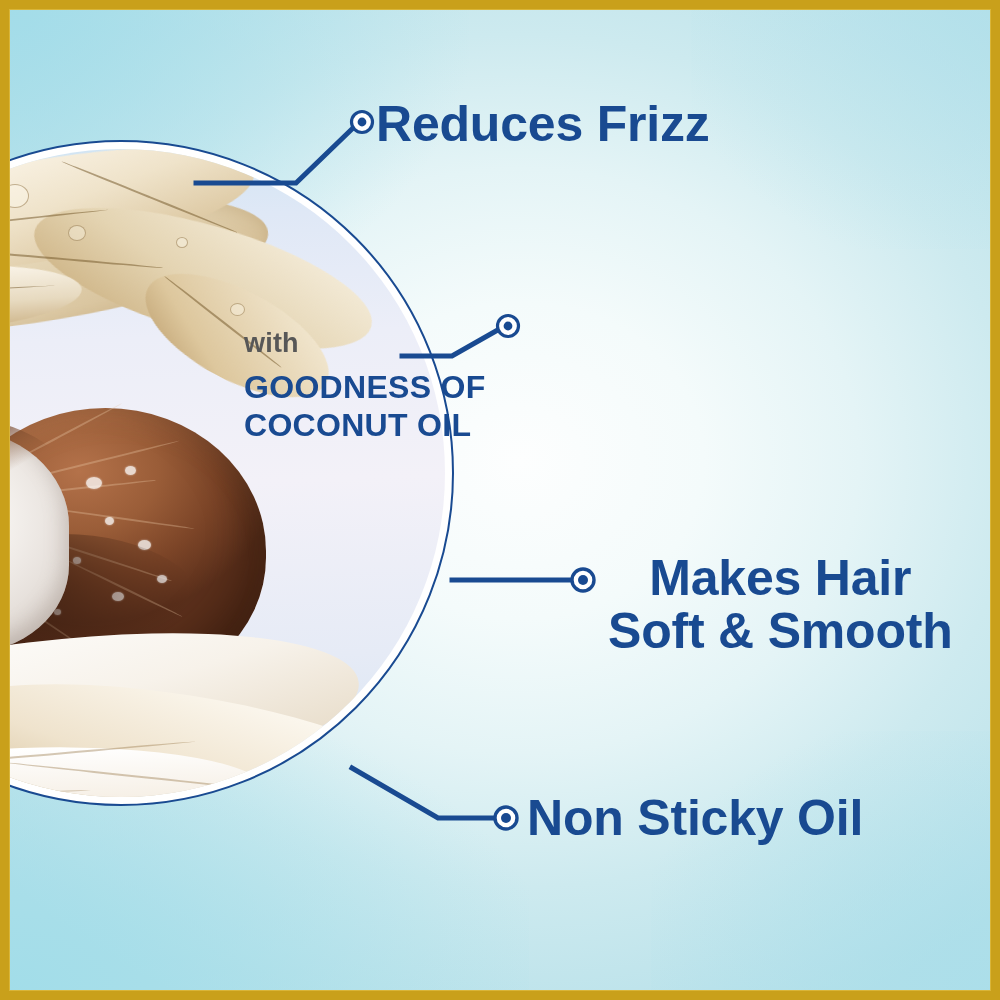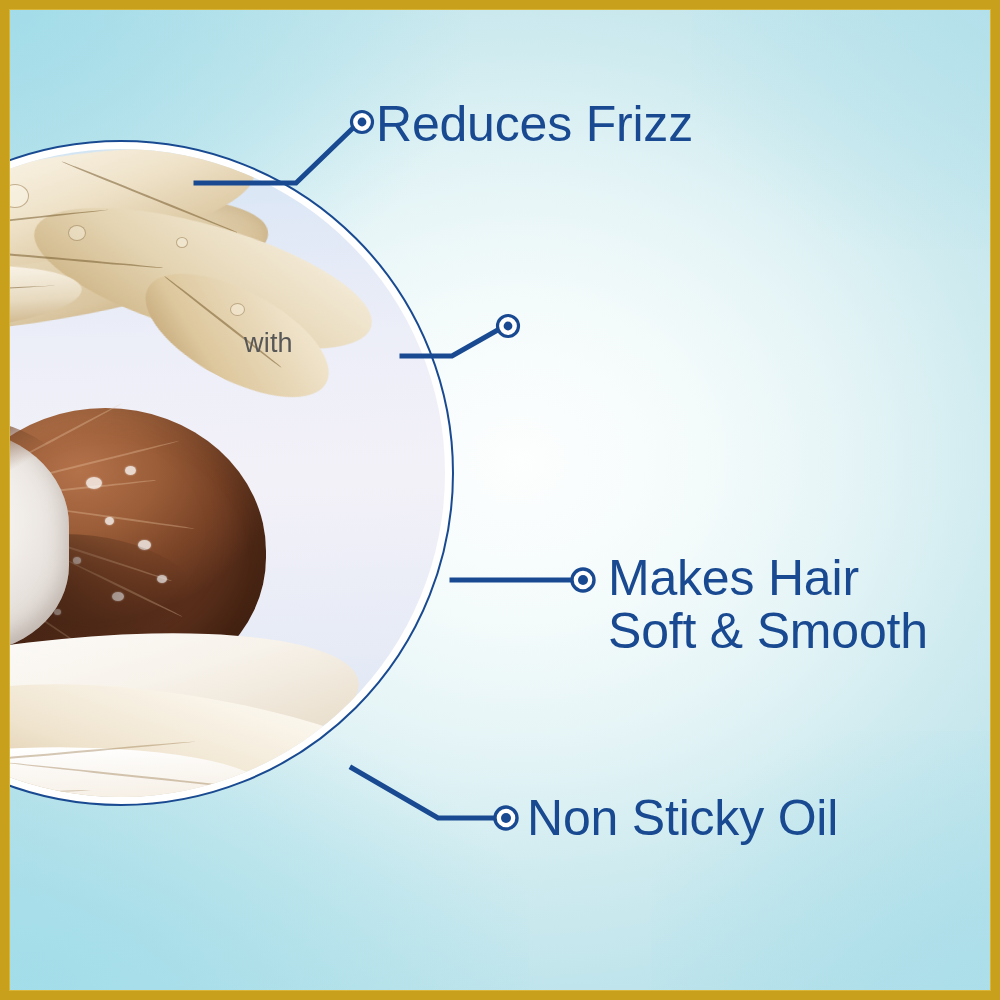--- a/index.html
+++ b/index.html
@@ -273,21 +273,21 @@
   
   .caption {
     position: absolute;
     left: 244px;
     top: 330px;
     z-index: 22;
     line-height: 1;
   }
   .caption-with {
     font-size: 27px;
-    font-weight: 400;
+    font-weight: 700;
     color: #575757;
     letter-spacing: 0.2px;
     margin-bottom: 12px;
   }
   .caption-main {
     font-size: 32px;
     font-weight: 700;
     color: #194a91;
     letter-spacing: 0.3px;
     line-height: 1.18;
@@ -300,24 +300,25 @@
     inset: 0;
     z-index: 30;
     pointer-events: none;
   }
 
   
   .benefit {
     position: absolute;
     z-index: 40;
     color: #194a91;
-    font-weight: 400;
+    font-weight: 700;
     line-height: 1.06;
     white-space: pre-line;
     letter-spacing: -0.2px;
+    text-align: center;
   }
   .b1 { left: 376px; top: 98px;  font-size: 50px; }
   .b2 { left: 525px; top: 305px; font-size: 50px; }
   .b3 { left: 608px; top: 552px; font-size: 50px; }
   .b4 { left: 527px; top: 792px; font-size: 50px; }
 </style>
 </head>
 <body>
 
 <div id="poster">
@@ -378,20 +379,22 @@
         <div class="milk-wave mw3"></div>
         <div class="milk-strand" style="left:16%;bottom:30%;width:44%;transform:rotate(-5deg);"></div>
         <div class="milk-strand" style="left:34%;bottom:20%;width:40%;transform:rotate(6deg);"></div>
         <div class="milk-strand" style="left:10%;bottom:12%;width:36%;transform:rotate(-2deg);"></div>
       </div>
     </div>
   </div>
 
   <div class="caption">
     <div class="caption-with">with</div>
+    <div class="caption-main">GOODNESS OF
+COCONUT OIL</div>
   </div>
 
   <svg class="connectors" viewBox="0 0 1000 1000">
     <g fill="none" stroke="#194a91" stroke-width="5" stroke-linecap="square" stroke-linejoin="miter">
 
       <path d="M 196 183 L 296 183 L 352 129"></path>
 
       <path d="M 402 356 L 452 356 L 496 331"></path>
 
       <path d="M 452 580 L 570 580"></path>

